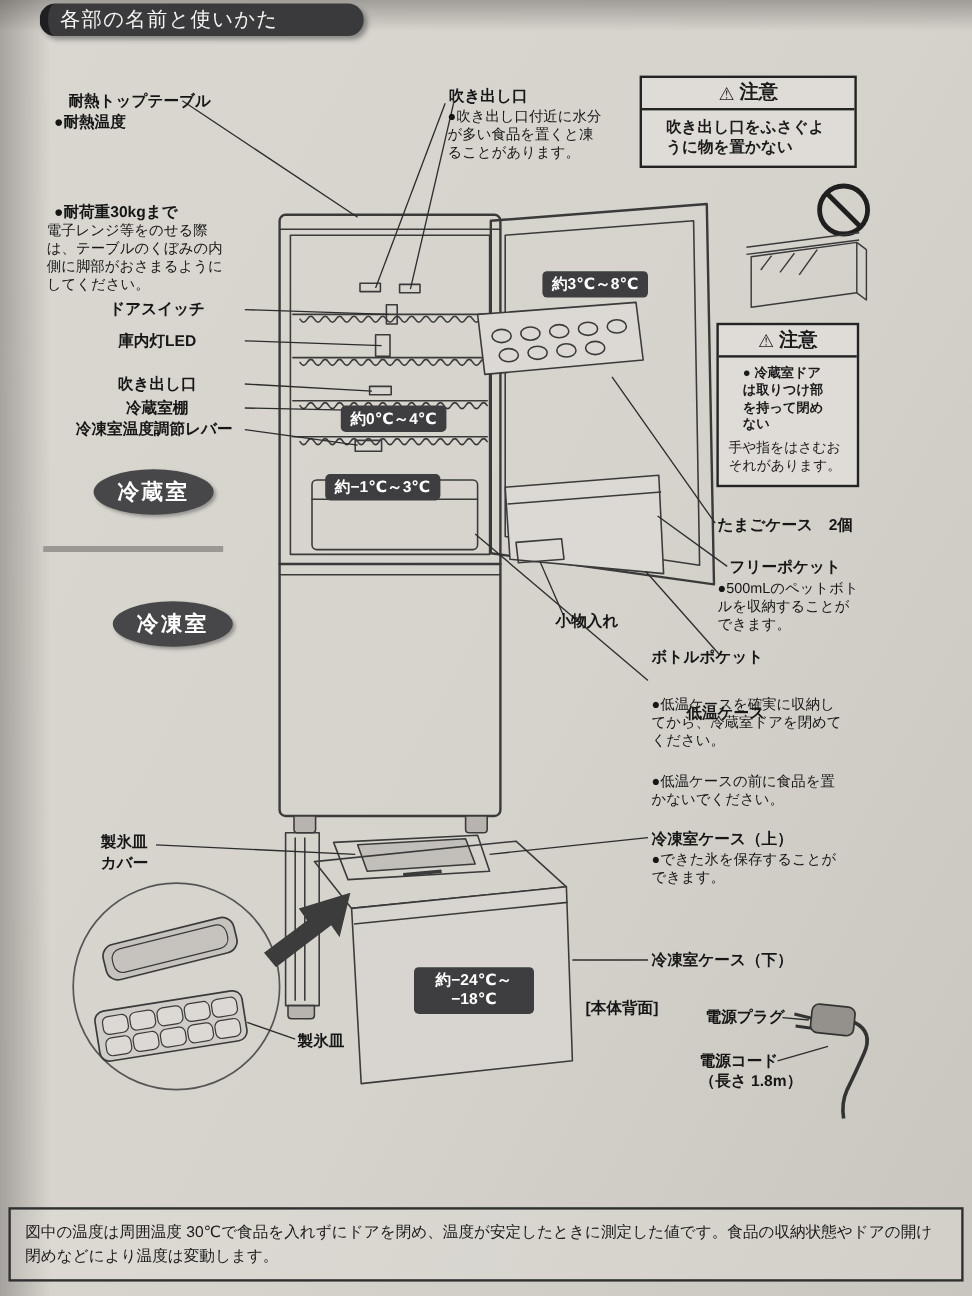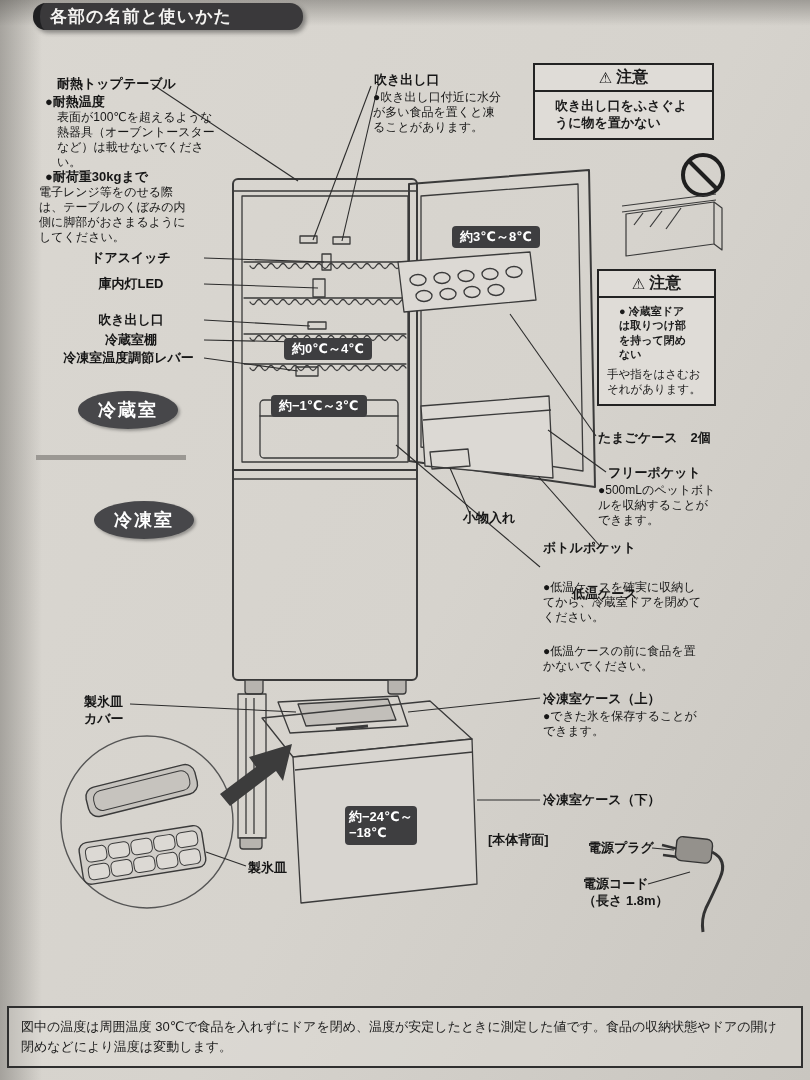--- a/index.html
+++ b/index.html
@@ -17,35 +17,35 @@
   }
   #diagram{position:absolute;left:0;top:0;z-index:1;pointer-events:none;}
   .lbl{position:absolute;z-index:3;font-size:12.5px;line-height:1.28;color:#161616;}
   .b{font-weight:bold;font-size:13px;}
   .note{width:158px;font-size:12px;line-height:1.24;}
   .ra{text-align:center;}
   .title-bar{
     position:absolute;left:33px;top:3px;width:270px;height:27px;z-index:3;
     background:#3a393b;border-left:7px solid #1f1f21;
     box-shadow:3px 3px 4px rgba(40,40,40,.45);
-    color:#f4f3f1;font-weight:bold;font-size:17px;letter-spacing:1px;
+    color:#f4f3f1;font-weight:normal;font-size:17px;letter-spacing:1px;
     line-height:27px;padding-left:10px;box-sizing:border-box;border-radius:13px;
   }
   .oval{
     position:absolute;z-index:3;width:100px;height:38px;border-radius:50%;
     background:#47474a;color:#fff;font-weight:bold;font-size:18px;letter-spacing:2px;
     display:flex;align-items:center;justify-content:center;
     box-shadow:2px 2px 3px rgba(50,50,50,.4);
   }
   .divider{position:absolute;z-index:2;left:36px;top:455px;width:150px;height:5px;background:#9b9893;}
   .temp{
     position:absolute;z-index:4;background:#3e3e40;color:#fff;font-weight:bold;
     font-size:13px;padding:2px 8px;border-radius:4px;white-space:nowrap;
   }
-  .temp.twoline{text-align:left;line-height:1.25;padding:3px 4px;}
+  .temp.twoline{text-align:center;line-height:1.25;padding:3px 18px;}
   .caution{
     position:absolute;z-index:4;background:#dfdcd7;border:2px solid #232323;box-sizing:border-box;
   }
   .caution-h{
     display:flex;align-items:center;justify-content:center;gap:4px;
     border-bottom:2px solid #232323;padding:2px 0;font-weight:bold;font-size:16px;
   }
   .caution-h .warn{font-size:15px;}
   .caution-body{padding:6px 20px;font-weight:bold;font-size:13px;line-height:1.3;}
   .caution-sub{padding:0 8px 7px 8px;font-size:11.5px;line-height:1.3;}
@@ -184,21 +184,20 @@
       <line x1="246" y1="866" x2="206" y2="852"></line>
       <line x1="652" y1="848" x2="674" y2="850"></line>
       <line x1="648" y1="884" x2="690" y2="872"></line>
     </g>
   </svg>
 
   <div class="title-bar">各部の名前と使いかた</div>
 
   <div class="lbl b" style="left:57px;top:76px;">耐熱トップテーブル</div>
   <div class="lbl b" style="left:45px;top:94px;">●耐熱温度</div>
-  <div class="lbl note" style="left:57px;top:110px;">表面が100℃を超えるような熱器具（オーブントースターなど）は載せないでください。</div>
   <div class="lbl b" style="left:45px;top:169px;">●耐荷重30kgまで</div>
   <div class="lbl note" style="left:39px;top:185px;">電子レンジ等をのせる際は、テーブルのくぼみの内側に脚部がおさまるようにしてください。</div>
 
   <div class="lbl b" style="left:374px;top:72px;">吹き出し口</div>
   <div class="lbl note" style="left:373px;top:90px;width:130px;">●吹き出し口付近に水分が多い食品を置くと凍ることがあります。</div>
 
   <div class="caution" style="left:533px;top:63px;width:181px;">
     <div class="caution-h">
       <span class="warn">⚠</span>
       <span>注意</span>

